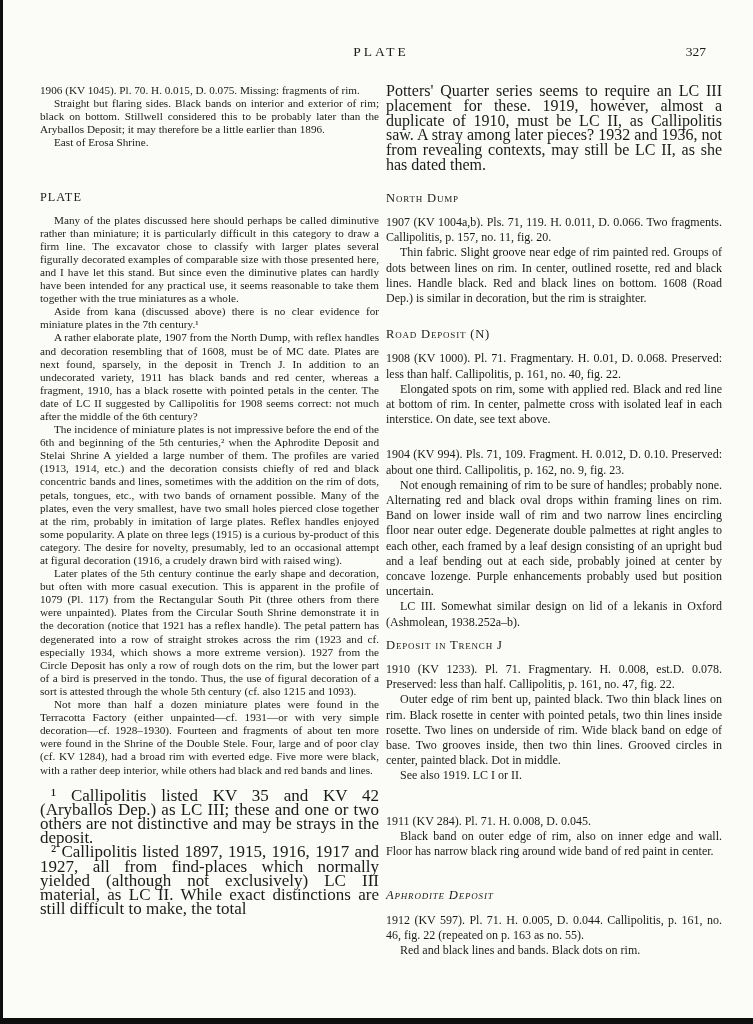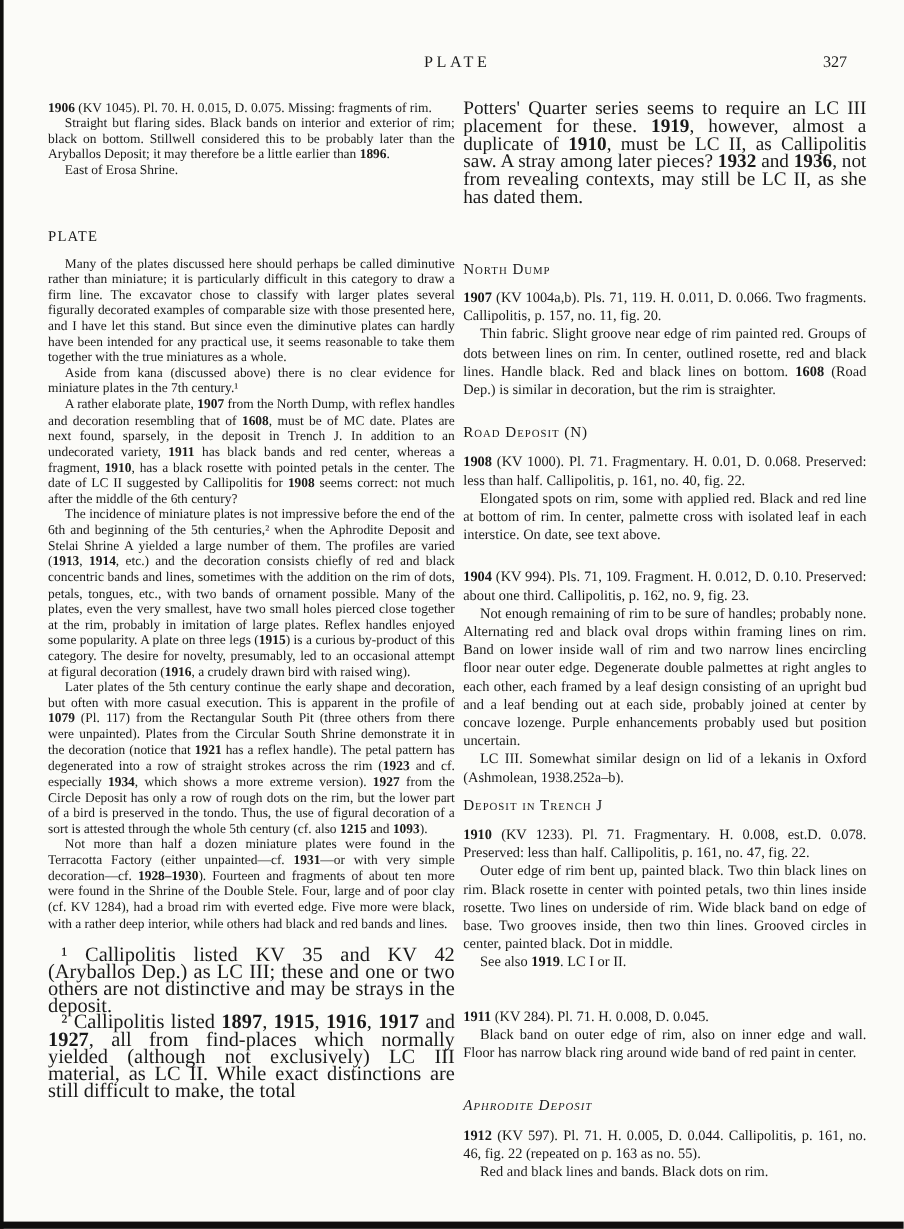--- a/index.html
+++ b/index.html
@@ -36,28 +36,28 @@
   }
   .footnotes { margin-top:12px; font-size:17px; line-height:14.2px; }
   .footnote { text-indent:11px; }
 
   .fn-cont { font-size:16px; line-height:14.8px; }
 
   .rc-heading {
     font-size:12.6px; font-weight:normal; font-variant:small-caps;
     letter-spacing:0.8px; text-align:left; margin:0 0 9px 0;
   }
-  .h-north     { margin-top:44px; }
+  .h-north     { margin-top:18px; }
   .h-road      { margin-top:21px; }
   .h-trenchj   { margin-top:8px; }
   .h-aphrodite { margin-top:29px;font-style:italic; }
   .e1909 { margin-top:20px; }
   .e1911 { margin-top:30px; }
 
-  b { font-weight:bold;margin-top:27px; }
+  b { font-weight:normal;margin-top:27px; }
 </style>
 </head>
 <body>
 
 <div class="edge edge-left"></div>
 <div class="edge edge-bottom"></div>
 
 <header class="page-header">
   <div class="running-head">PLATE</div>
   <div class="page-num">327</div>

